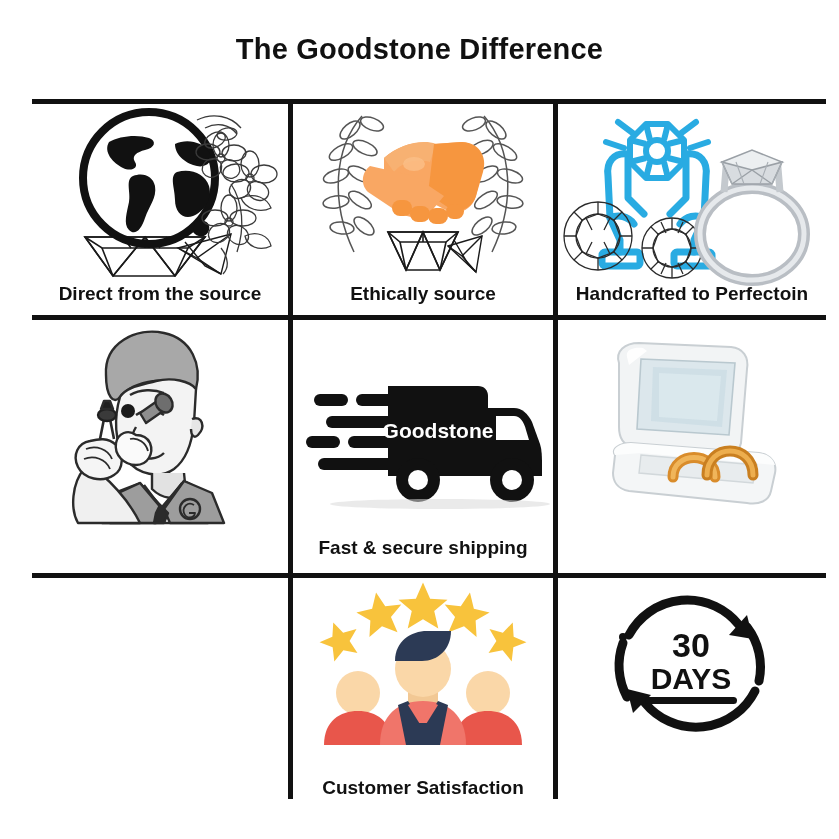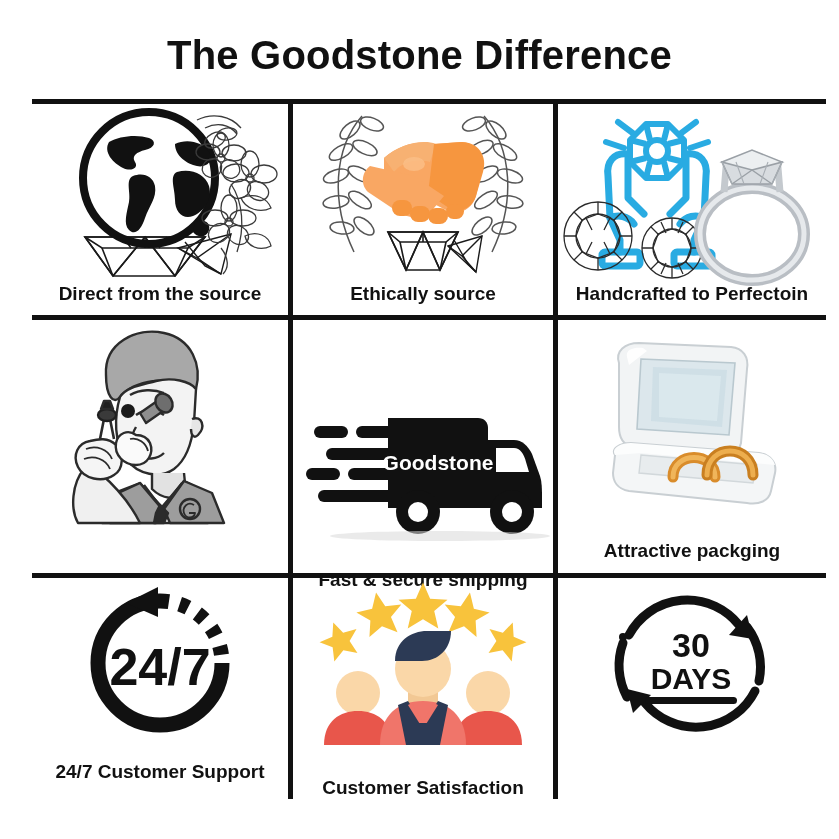--- a/index.html
+++ b/index.html
@@ -9,21 +9,21 @@
     font-family:"Liberation Sans","DejaVu Sans",sans-serif;
     overflow:hidden;
     position:relative;
   }
   .page{position:absolute;inset:0;}
 
   
   .title{
     position:absolute;top:33px;left:0;width:839px;
     text-align:center;
-    font-size:40px;font-weight:bold;color:#111;
+    font-size:29px;font-weight:bold;color:#111;
     letter-spacing:.2px;
   }
 
   
   .grid{
     position:absolute;
     left:32px;top:99px;
     width:794px;height:700px;
   }
   .hline{position:absolute;left:0;width:794px;height:5px;background:#111;}
@@ -326,21 +326,21 @@
             <ellipse cx="63" cy="92" rx="9" ry="6" fill="#3a3a3a" stroke="#1f1f1f"></ellipse>
             <path d="M57 86 L69 86 L66 78 L60 78 Z" fill="#1f1f1f"></path>
 
             <path d="M96 90 L116 76 L122 86 L102 100 Z" fill="#8E8E8E"></path>
             <ellipse cx="120" cy="80" rx="8" ry="10" transform="rotate(-32 120 80)" fill="#6E6E6E"></ellipse>
           </g>
         </svg>
       </div>
     </div>
 
-    <div class="cell" style="left:261px;top:221px;width:260px;height:253px;margin-top:32px;">
+    <div class="cell" style="left:261px;top:221px;width:260px;height:253px;">
       <div class="cell-art" style="height:205px;">
         <svg width="246" height="140" viewBox="0 0 246 140" style="margin-top:38px;">
 
           <g fill="#111">
             <rect x="14" y="22" width="34" height="12" rx="6"></rect>
             <rect x="56" y="22" width="62" height="12" rx="6"></rect>
             <rect x="26" y="44" width="92" height="12" rx="6"></rect>
             <rect x="6" y="64" width="34" height="12" rx="6"></rect>
             <rect x="48" y="64" width="70" height="12" rx="6"></rect>
             <rect x="18" y="86" width="100" height="12" rx="6"></rect>
@@ -392,37 +392,22 @@
           </g>
 
           <g>
             <path d="M92 142 C92 116 134 116 134 142" fill="none" stroke="#D98C2B" stroke-width="11" stroke-linecap="round"></path>
             <path d="M92 142 C92 116 134 116 134 142" fill="none" stroke="#F0B55A" stroke-width="5" stroke-linecap="round"></path>
             <path d="M126 140 C126 108 172 108 172 140" fill="none" stroke="#C97F20" stroke-width="11" stroke-linecap="round"></path>
             <path d="M126 140 C126 108 172 108 172 140" fill="none" stroke="#EDAE4E" stroke-width="5" stroke-linecap="round"></path>
           </g>
         </svg>
       </div>
-      <div class="cell-label" style="bottom:11px;">Attractive packging</div>
-    </div>
-
-    <div class="cell" style="left:0;top:479px;width:256px;height:221px;">
-      <div class="cell-art" style="height:172px;">
-        <svg width="196" height="158" viewBox="0 0 196 158">
-
-          <path d="M98 16 A62 62 0 1 0 160 78" fill="none" stroke="#111" stroke-width="15" stroke-linecap="butt"></path>
-
-          <path d="M98 16 A62 62 0 0 1 160 78" fill="none" stroke="#111" stroke-width="15" stroke-dasharray="9 11" stroke-linecap="butt"></path>
-
-          <path d="M96 2 L96 32 L64 18 Z" fill="#111"></path>
-          <text x="98" y="100" fill="#111" font-family="Liberation Sans, sans-serif" font-size="52" font-weight="bold" text-anchor="middle">24/7</text>
-        </svg>
-      </div>
-      <div class="cell-label" style="bottom:16px;">24/7 Customer Support</div>
-    </div>
+    </div>
+
 
     <div class="cell" style="left:261px;top:479px;width:260px;height:221px;">
       <div class="cell-art" style="height:172px;">
         <svg width="226" height="162" viewBox="0 0 226 162">
 
           <g fill="#F8C33C">
             <g transform="translate(30,58) scale(0.82) rotate(-20)">
               <path d="M0 -24 L7 -8 L24 -7 L11 4 L15 21 L0 12 L-15 21 L-11 4 L-24 -7 L-7 -8 Z"></path>
             </g>
             <g transform="translate(70,32) scale(0.95) rotate(-10)">

